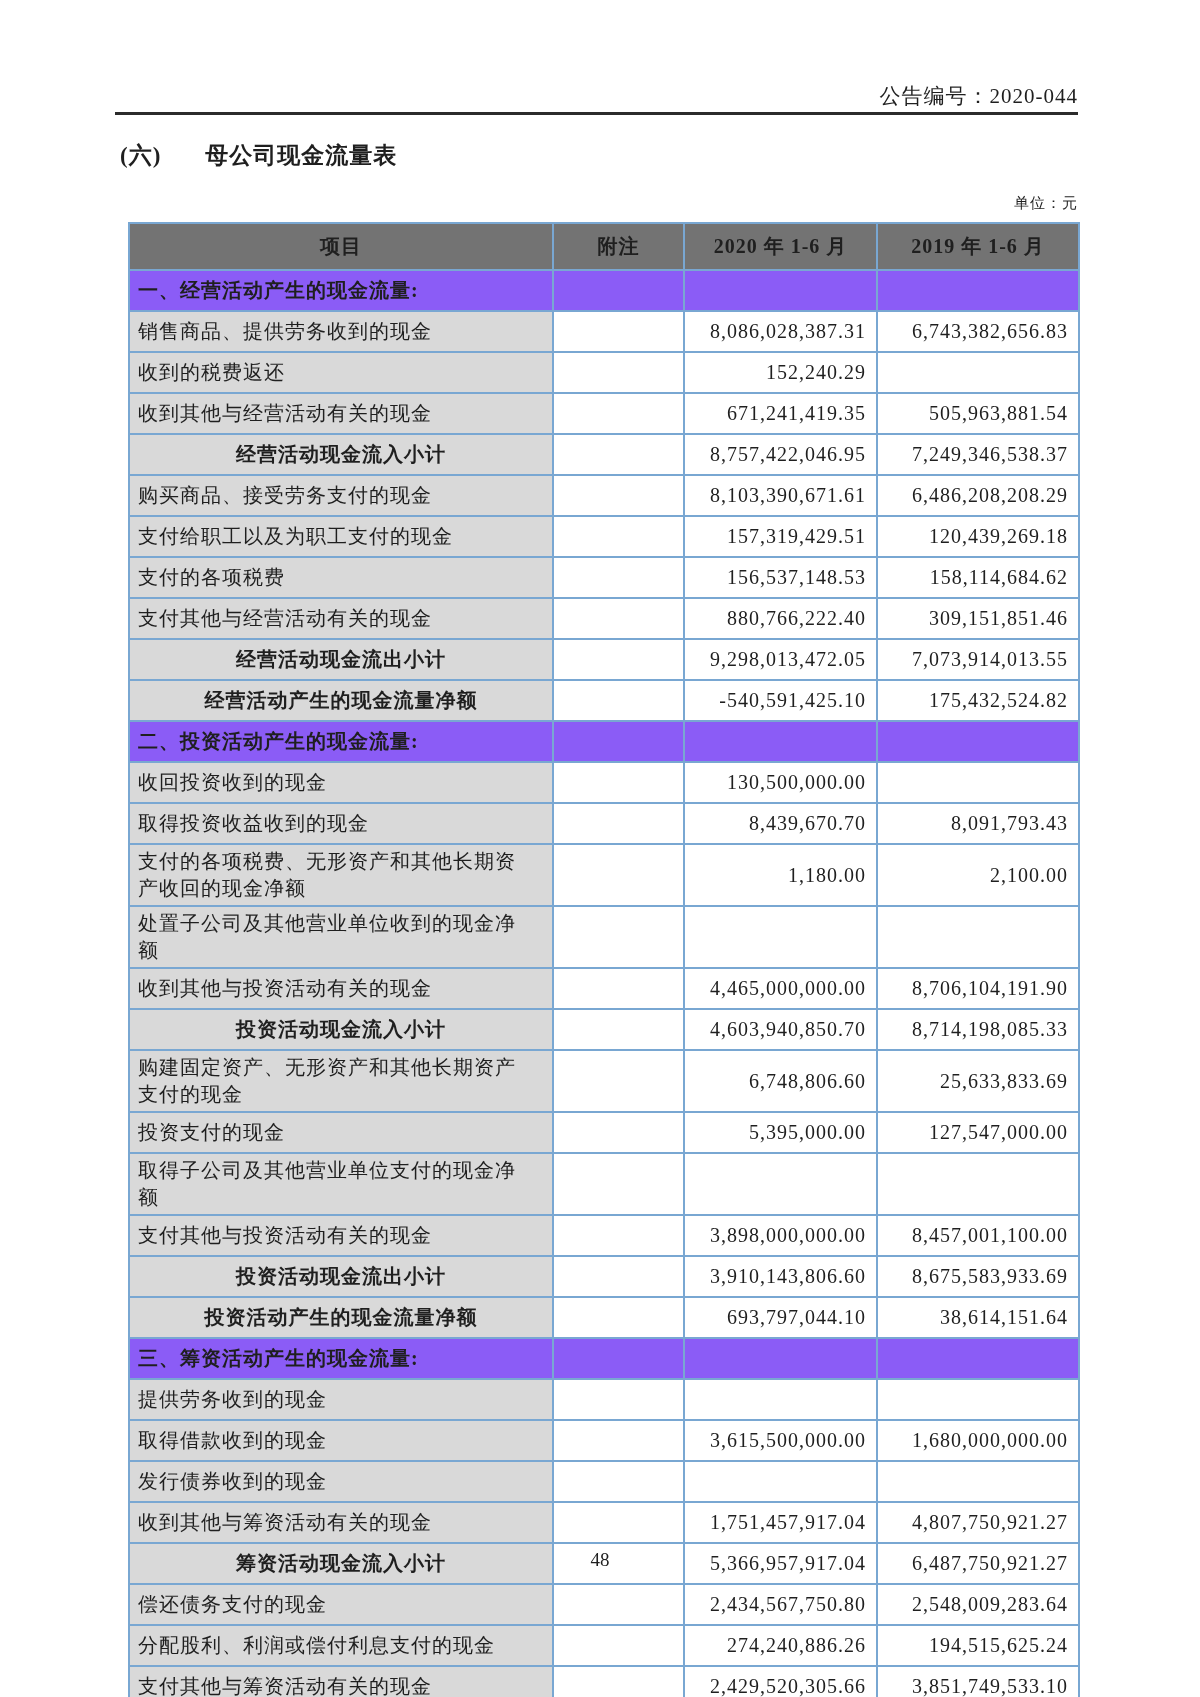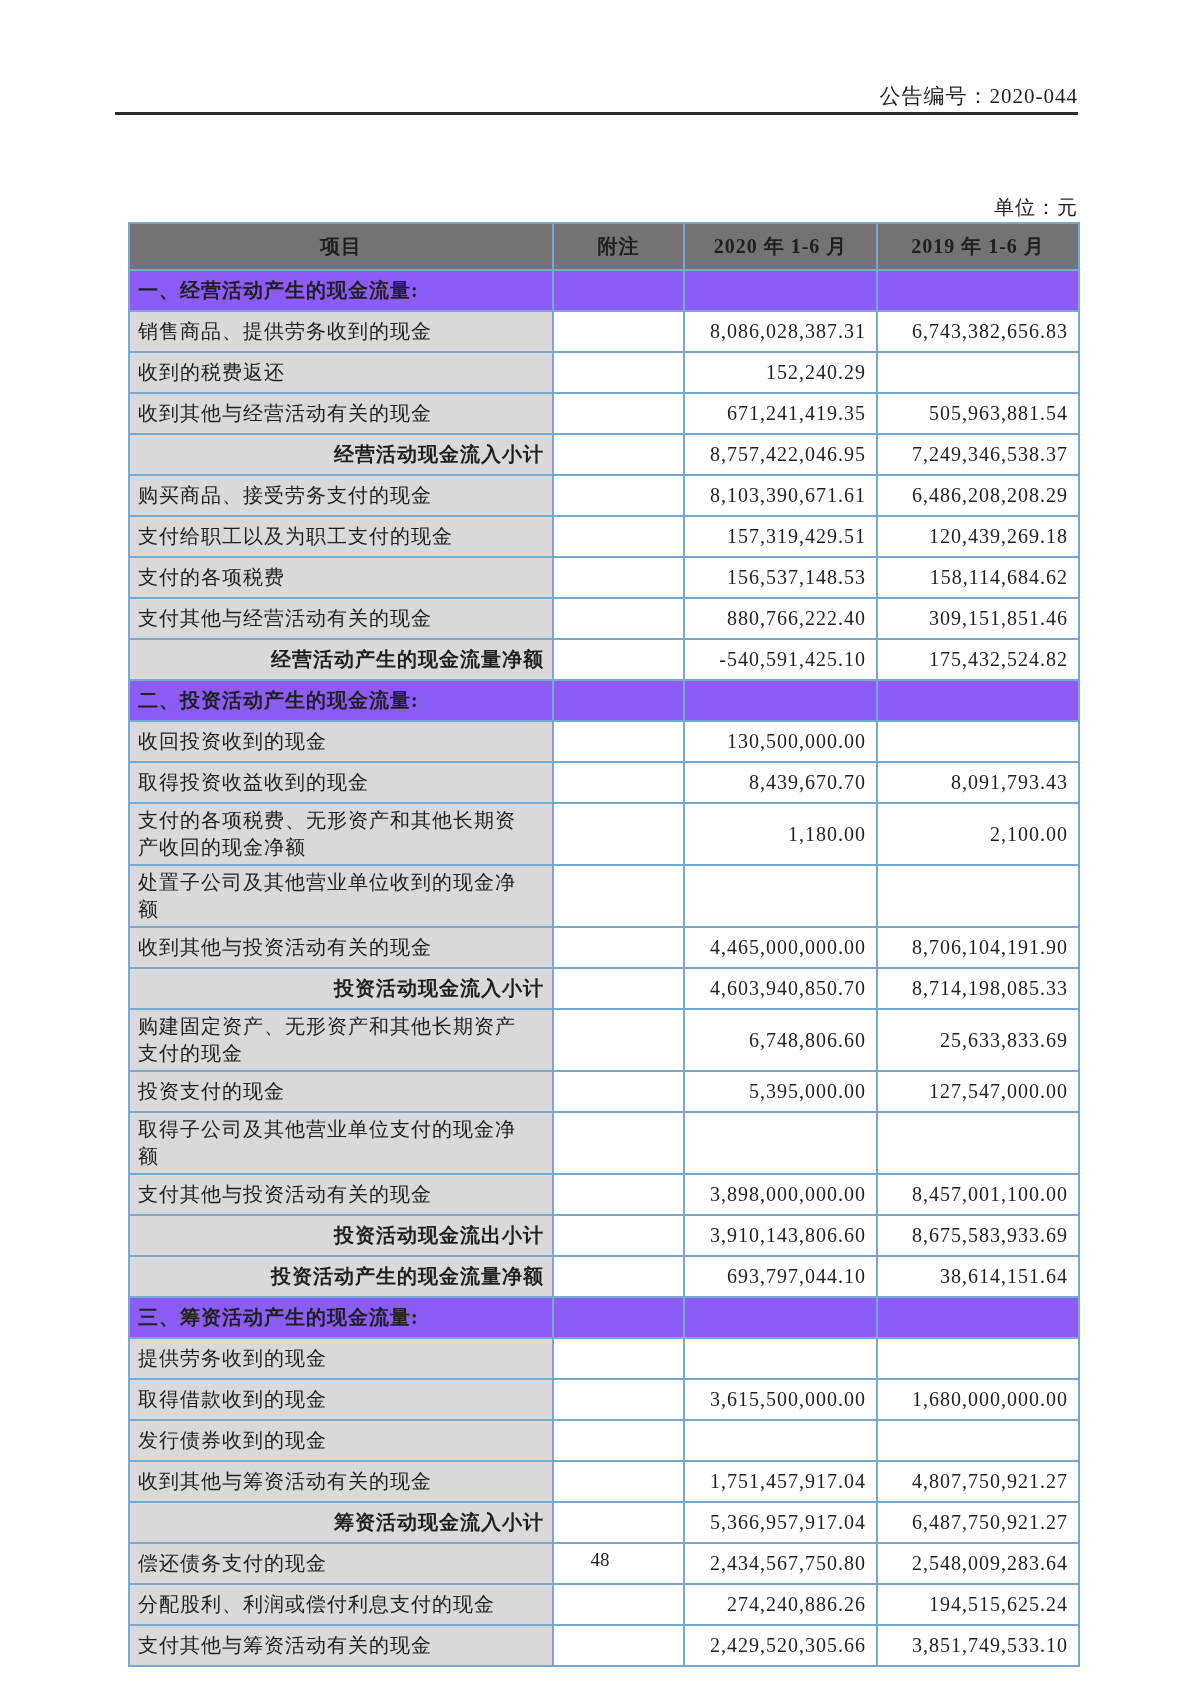--- a/index.html
+++ b/index.html
@@ -17,21 +17,21 @@
     position:absolute; top:112px; left:115px; width:963px; height:3px;
     background:#2b2b2b;
   }
   .doc-title {
     position:absolute; top:140px; left:120px;
     font-size:23px; font-weight:bold; letter-spacing:1px;
   }
   .doc-title .title-index { margin-right:44px; }
   .unit-label {
     position:absolute; top:194px; right:122px;
-    font-size:20px; letter-spacing:1px;
+    font-size:15px; letter-spacing:1px;
   }
   .cashflow-table {
     position:absolute; top:222px; left:128px;
     width:950px; border-collapse:collapse; table-layout:fixed;
     font-size:20px;
   }
   .cashflow-table th, .cashflow-table td {
     border:2px solid #79a7d2; vertical-align:middle;
     line-height:27px; overflow:hidden;
   }
@@ -43,37 +43,40 @@
   td.c-item {
     background:#d9d9d9; text-align:left;
     padding:3px 24px 3px 8px; letter-spacing:1px;
   }
   td.c-note { padding:3px 4px; }
   td.c-num {
     text-align:right; padding:3px 10px 3px 4px; letter-spacing:1px;
   }
   tr.row-section td.c-item { font-weight:bold; }
   tr.row-subtotal td.c-item {
-    font-weight:bold; text-align:right; padding:3px 8px;
+    font-weight:bold; text-align:center; padding:3px 8px;
   }
   tr.shade-all td { background:#8b5cf6; }
   .page-number {
     position:absolute; top:1549px; left:0; width:1200px;
     text-align:center; font-size:19px;
   }
 </style>
 </head>
 <body>
 
 <div class="page">
 
   <div class="doc-number">公告编号：2020-044</div>
 
   <div class="head-rule"></div>
 
+  <div class="doc-title">
+    <span class="title-index">(六)</span><span>母公司现金流量表</span>
+  </div>
 
   <div class="unit-label">单位：元</div>
 
   <table class="cashflow-table">
     <colgroup>
       <col style="width:424px">
       <col style="width:131px">
       <col style="width:193px">
       <col style="width:202px">
     </colgroup>
@@ -134,20 +137,26 @@
           <td class="c-num">156,537,148.53</td>
           <td class="c-num">158,114,684.62</td>
         </tr>
         <tr class="row-data">
           <td class="c-item">支付其他与经营活动有关的现金</td>
           <td class="c-note"></td>
           <td class="c-num">880,766,222.40</td>
           <td class="c-num">309,151,851.46</td>
         </tr>
         <tr class="row-subtotal">
+          <td class="c-item">经营活动现金流出小计</td>
+          <td class="c-note"></td>
+          <td class="c-num">9,298,013,472.05</td>
+          <td class="c-num">7,073,914,013.55</td>
+        </tr>
+        <tr class="row-subtotal">
           <td class="c-item">经营活动产生的现金流量净额</td>
           <td class="c-note"></td>
           <td class="c-num">-540,591,425.10</td>
           <td class="c-num">175,432,524.82</td>
         </tr>
         <tr class="row-section shade-all">
           <td class="c-item">二、投资活动产生的现金流量:</td>
           <td class="c-note"></td>
           <td class="c-num"></td>
           <td class="c-num"></td>

